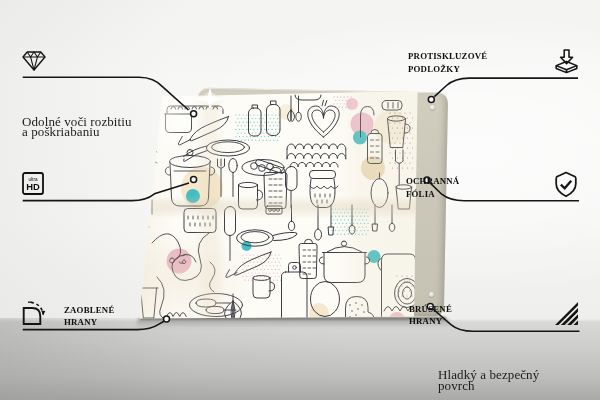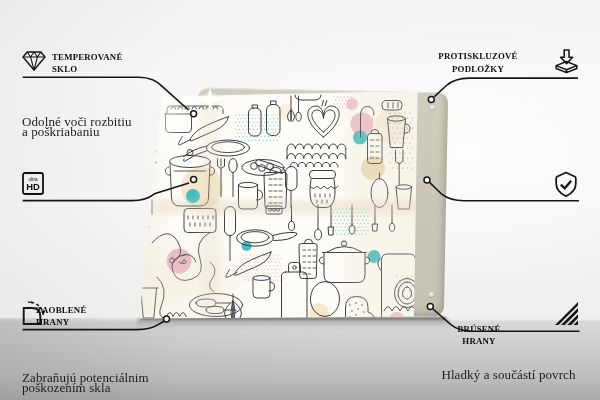--- a/index.html
+++ b/index.html
@@ -2,21 +2,21 @@
 <html><head>
 <meta charset="utf-8">
 <style>
 html,body{margin:0;padding:0;}
 #stage{position:relative;width:600px;height:400px;overflow:hidden;
   font-family:"Liberation Serif",serif;color:#111;
   background:linear-gradient(180deg,#f3f3f2 0%,#f7f7f6 20%,#f5f5f4 55%,#f0f0ee 72%,#efefed 79.7%,#d8d8d6 80.5%,#cfcfcd 86%,#bfbfbd 94%,#a9a9a7 100%);}
 .abs{position:absolute;}
 .title{font-weight:bold;font-size:8.8px;line-height:12.2px;letter-spacing:0.2px;color:#0e0e0e;}
 .desc{font-size:13px;line-height:10.5px;color:#1c1c1c;letter-spacing:0.1px;margin-top:36px;}
-.right{text-align:center;}
+.right{text-align:left;}
 </style>
 </head>
 <body>
 <div id="stage">
 
   <div class="abs" style="left:0;top:0;width:600px;height:400px;background:
     radial-gradient(90% 60% at 78% 38%, rgba(255,255,255,0.75) 0%, rgba(255,255,255,0) 60%),
     linear-gradient(100deg, rgba(205,205,203,0.22) 0%, rgba(255,255,255,0) 28%);"></div>
 
   <div class="abs" style="left:0;top:318px;width:600px;height:82px;background:
@@ -754,64 +754,63 @@
 
       <circle cx="430.3" cy="306.5" r="3.0"></circle>
     </g>
   </svg>
 
   <svg class="abs" style="left:21.5px;top:50.5px" width="24" height="20" viewBox="0 0 24 20" fill="none" stroke="#151515" stroke-width="1.4" stroke-linejoin="round">
     <path d="M5.2 1 H18.8 L23 6 L12 19 L1 6 Z"></path>
     <path d="M1 6 H23 M5.2 1 L8.6 6 L12 1 L15.4 6 L18.8 1 M8.6 6 L12 19 L15.4 6" stroke-width="1.05"></path>
   </svg>
 
-  <div class="abs title" style="left:52px;top:50.5px;">TEMPEROVANÉ<br>SKLO</div>
 
   <div class="abs desc" style="left:22px;top:80.6px;">Odolné voči rozbitiu<br>a poškriabaniu</div>
 
   <svg class="abs" style="left:22px;top:172px" width="22" height="23" viewBox="0 0 22 23">
     <rect x="1" y="1" width="20" height="21" rx="2" fill="none" stroke="#111" stroke-width="1.8"></rect>
     <text x="11" y="8.6" font-family="Liberation Sans,sans-serif" font-size="4.6" text-anchor="middle" fill="#111">ultra</text>
     <text x="11" y="18.2" font-family="Liberation Sans,sans-serif" font-size="9.4" font-weight="bold" text-anchor="middle" fill="#111">HD</text>
   </svg>
 
 
 
   <svg class="abs" style="left:21.8px;top:297.5px" width="24" height="27" viewBox="0 0 24 27" fill="none" stroke="#151515">
     <path d="M1.7 26 V10 H10 Q18.3 10 18.3 18.3 V26 Z" stroke-width="1.9"></path>
     <path d="M6 4.2 h4.5" stroke-width="1.3"></path>
     <path d="M9 4.6 A 12.5 12.5 0 0 1 21 16.5" stroke-width="1.5" stroke-dasharray="3 2.6"></path>
     <path d="M19.2 12.6 L21.2 17.6 L23.3 12.9 Z" fill="#151515" stroke="none"></path>
   </svg>
 
-  <div class="abs title" style="left:36px;top:303.8px;">ZAOBLENÉ<br>HRANY</div>
-
-  <div class="abs desc" style="left:22px;top:336.5px;">Zabraňujú potenciálnim<br>poškozením skla</div>
+  <div class="abs title" style="left:64px;top:303.8px;">ZAOBLENÉ<br>HRANY</div>
+
 
   <svg class="abs" style="left:554.5px;top:48.5px" width="23" height="25" viewBox="0 0 23 25" fill="none" stroke="#151515" stroke-width="1.55" stroke-linejoin="round">
     <path d="M9.2 1 h4.8 v7.2 h3.6 L11.6 14.6 L5.6 8.2 h3.6 Z"></path>
     <path d="M1.2 16.6 L11.5 12.5 L21.8 16.6 L11.5 20.7 Z"></path>
     <path d="M1.2 16.6 v2.9 L11.5 23.6 L21.8 19.5 v-2.9 M11.5 20.7 v2.9"></path>
   </svg>
 
   <div class="abs title right" style="left:408px;top:50.4px;width:140px;">PROTISKLUZOVÉ<br>PODLOŽKY</div>
 
 
   <svg class="abs" style="left:553.8px;top:171.2px" width="24" height="26.5" viewBox="0 0 22 24" fill="none" stroke="#151515" stroke-width="1.6">
     <path d="M11 1.2 L3.6 4.6 Q2 5.2 2 6.8 V11.5 Q2 18.6 11 23 Q20 18.6 20 11.5 V6.8 Q20 5.2 18.4 4.6 Z" stroke-linejoin="round"></path>
     <path d="M6.3 12.3 L9.8 15.7 L15.8 8.7" stroke-width="2.1"></path>
   </svg>
 
+  <div class="abs title right" style="left:406px;top:175.4px;width:140px;">OCHRANNÁ<br>FÓLIA</div>
 
 
   <svg class="abs" style="left:555.2px;top:301.5px" width="23" height="23" viewBox="0 0 23 23" fill="none" stroke="#151515" stroke-width="2.7" stroke-linecap="butt">
     <clipPath id="tricl">
         <path d="M-1 24 L24 24 L24 -1 Z"></path>
       </clipPath>
     <g clip-path="url(#tricl)">
       <path d="M0 24.5 L24.5 0 M6.3 24.5 L24.5 6.3 M12.6 24.5 L24.5 12.6 M18.9 24.5 L24.5 18.9"></path>
     </g>
   </svg>
 
-  <div class="abs title right" style="left:409px;top:303px;width:140px;margin-top:20px;">BRÚSENÉ<br>HRANY</div>
-
-  <div class="abs desc right" style="left:438px;top:334.1px;width:141px;">Hladký a součástí povrch</div>
+  <div class="abs title right" style="left:409px;top:303px;width:140px;">BRÚSENÉ<br>HRANY</div>
+
+  <div class="abs desc right" style="left:438px;top:334.1px;width:141px;">Hladký a bezpečný povrch</div>
 </div>
 
 </body></html>

